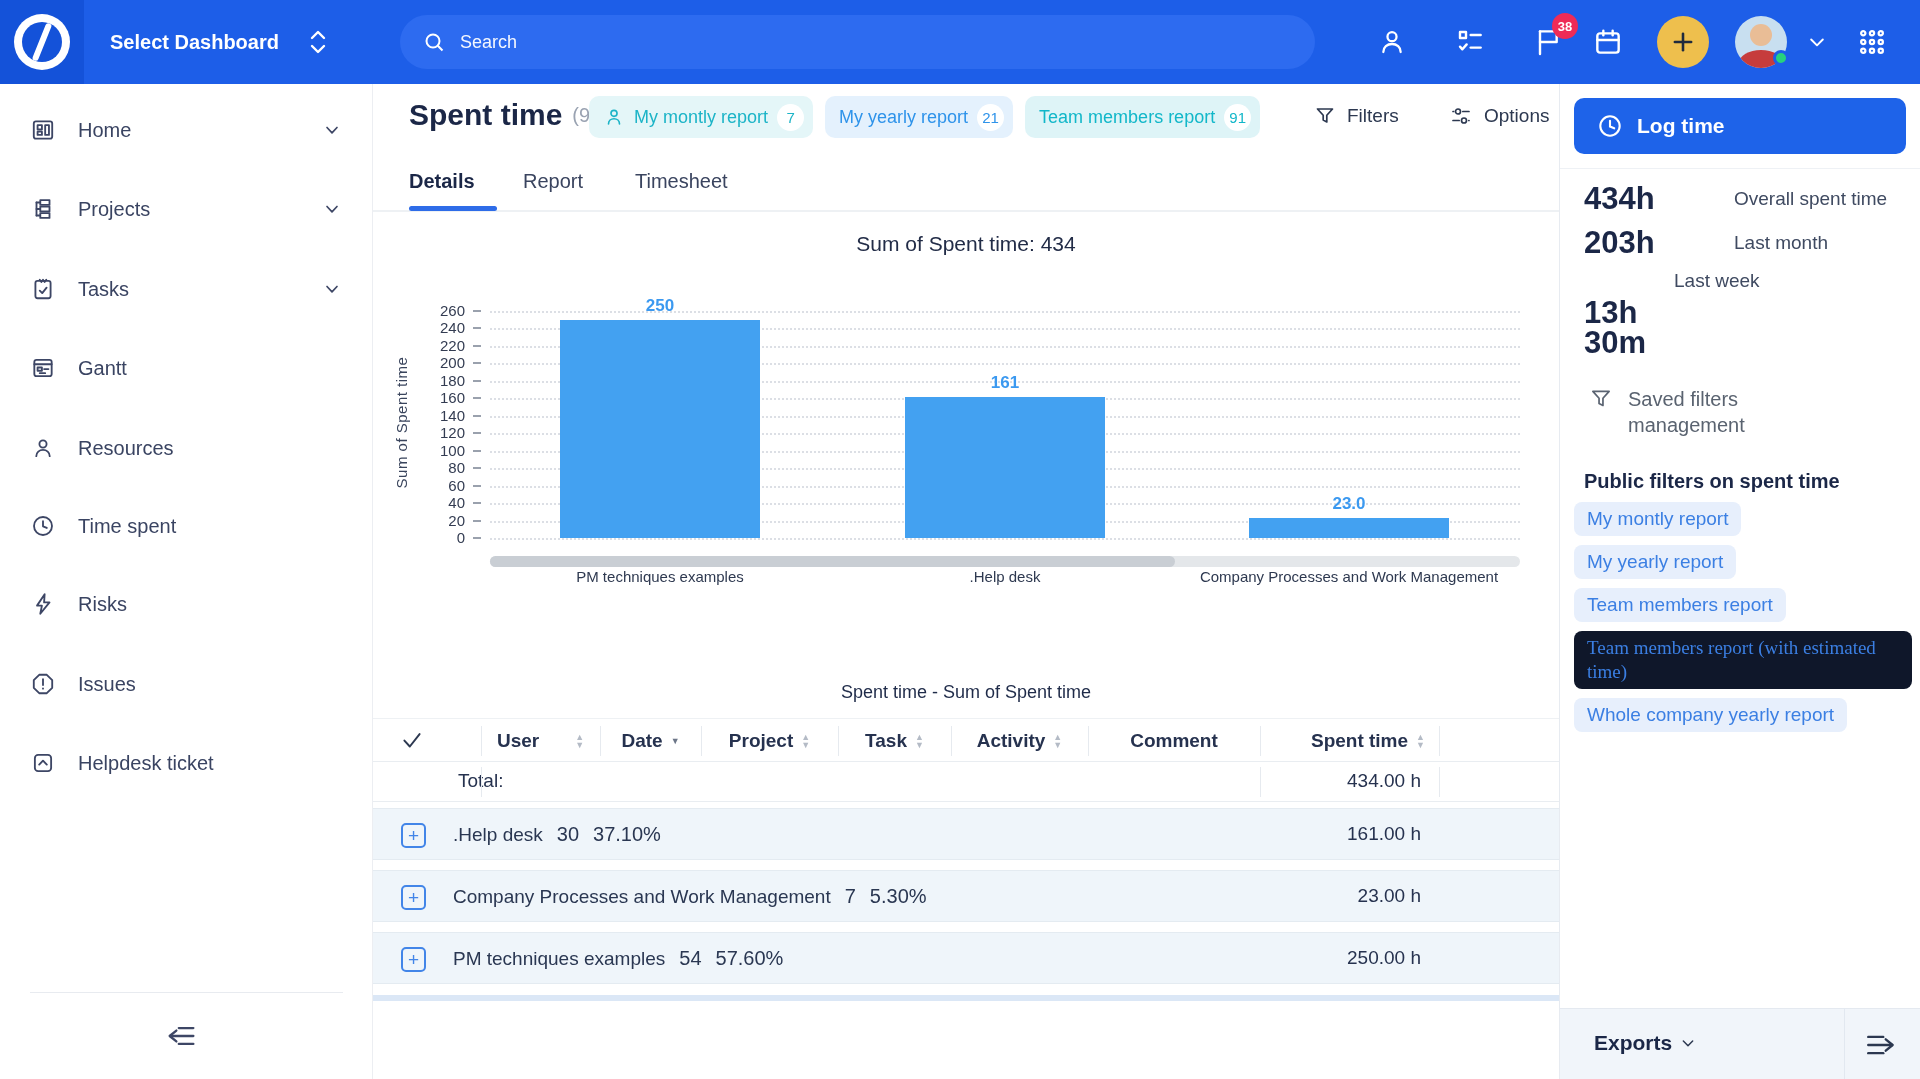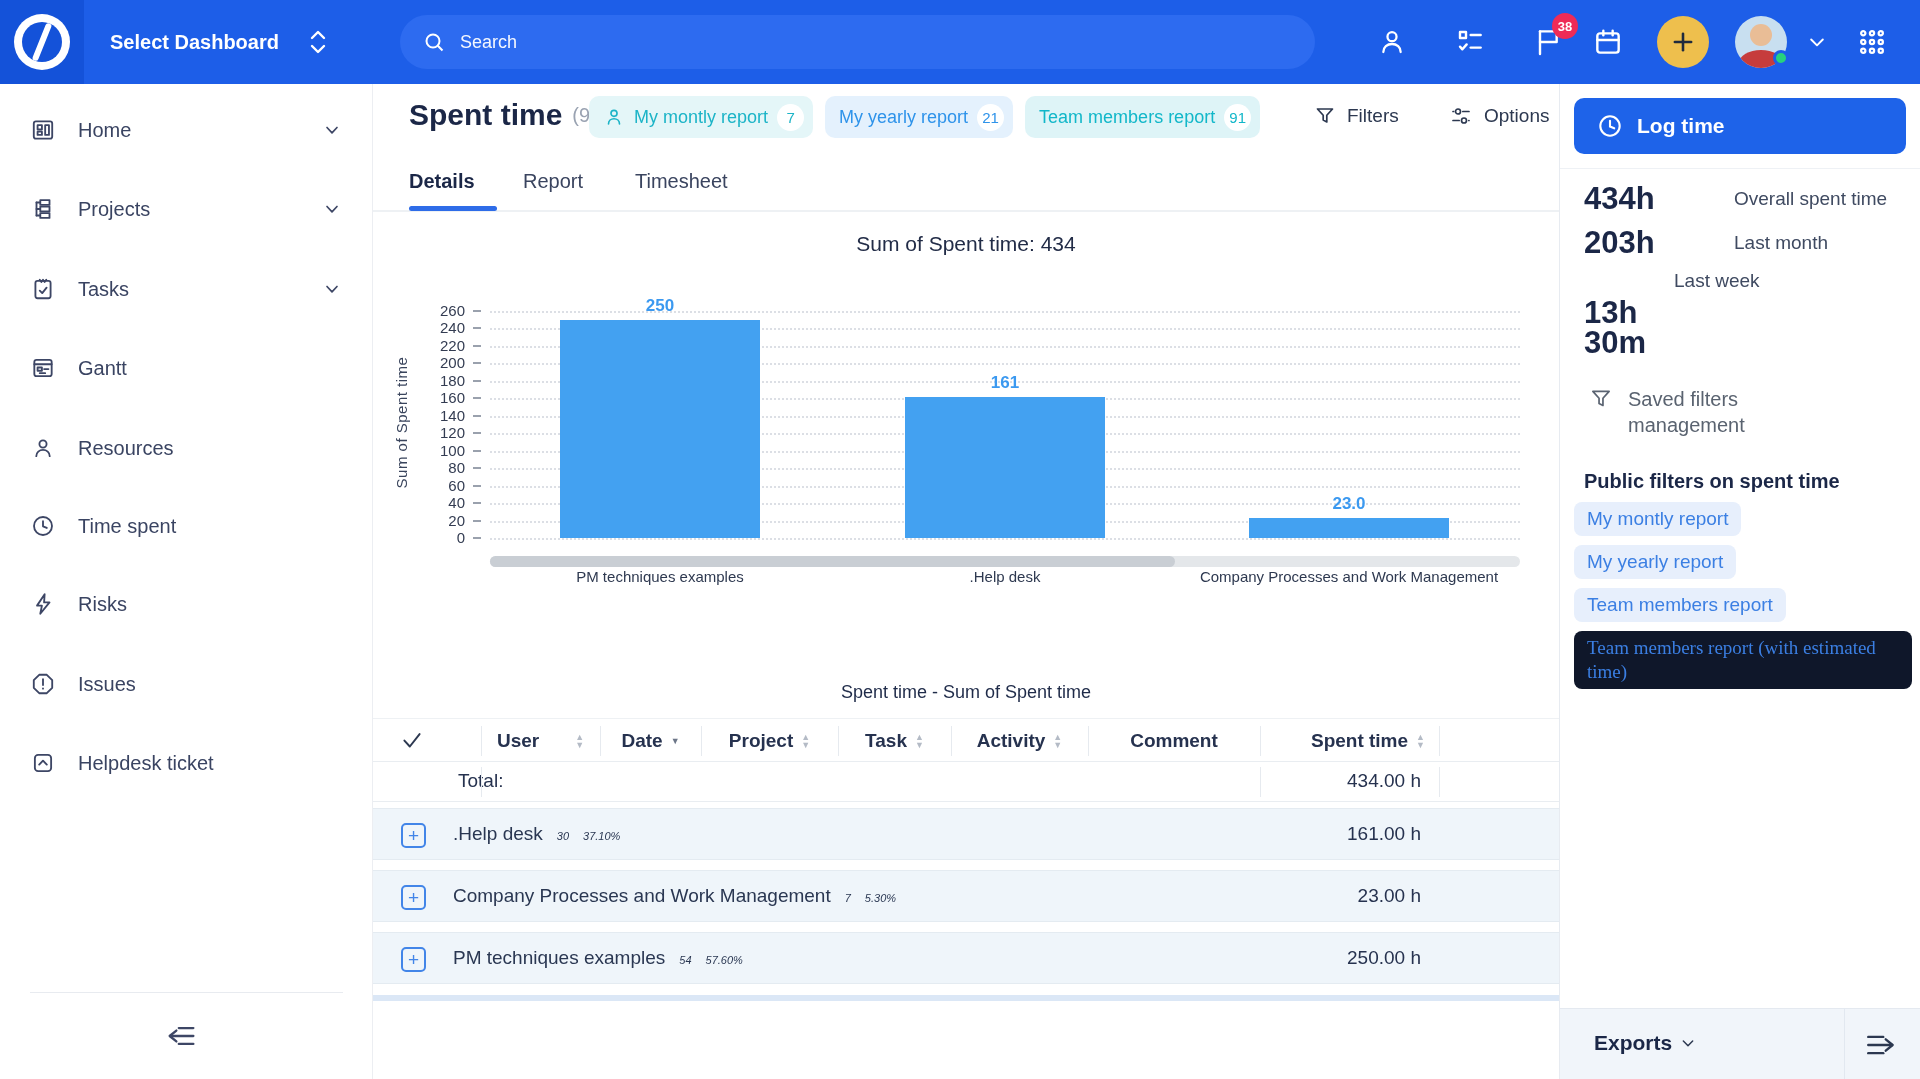--- a/index.html
+++ b/index.html
@@ -76,21 +76,21 @@
   .sort { display:flex; flex-direction:column; align-items:center; line-height:8px; }
   .sort span { font-size:9px; color:#b4bbc6; }
   .sort span.on { color:#6c7688; }
   .check-ic { position:absolute; left:26px; top:8px; }
   .tbl-total { position:absolute; left:0; top:678px; width:1186px; height:40px; border-bottom:1px solid #e9edf1; background:#fff; }
   .tbl-total .t-lbl { position:absolute; left:85px; top:8px; font-size:19px; color:#26324f; }
   .tbl-total .t-val { position:absolute; right:138px; top:8px; font-size:19px; color:#26324f; }
   .data-row { position:absolute; left:0; width:1186px; height:52px; background:#eff5fa; border-top:1px solid #e4ebf1; border-bottom:1px solid #e4ebf1; }
   .row-plus { position:absolute; left:28px; top:14px; width:25px; height:25px; border:2px solid #4285e8; border-radius:5px; color:#4285e8; font-size:19px; line-height:21px; text-align:center; background:#ffffff00; cursor:pointer; font-family:"Liberation Sans",sans-serif; }
   .row-text { position:absolute; left:80px; top:14px; font-size:19px; color:#2a3752; display:flex; align-items:baseline; gap:14px; }
-  .row-text .num { font-size:11px;font-style:italic; }
+  .row-text .num { font-size:20px; }
   .row-hours { position:absolute; right:138px; top:14px; font-size:19px; color:#26324f; }
   .bottom-strip { position:absolute; left:0; top:911px; width:1186px; height:6px; background:#dbe7f6; }
 
   
   .rpanel { position:absolute; left:1559px; top:84px; width:361px; height:995px; background:#fff; border-left:1px solid #e7ebf1; }
   .logtime-btn { position:absolute; left:14px; top:14px; width:332px; height:56px; border-radius:10px; background:#1e63e9; display:flex; align-items:center; gap:13px; padding-left:22px; cursor:pointer; }
   .logtime-btn .lt-lbl { color:#ffffff; font-size:21px; font-weight:700; }
   .rp-divider { position:absolute; left:0; top:84px; width:361px; height:1px; background:#eef1f5; }
   .stats { position:absolute; left:24px; top:100px; width:316px; }
   .stat-row { display:flex; margin-bottom:14px; }
@@ -569,20 +569,21 @@
     </span>
     <span class="sf-lbl">Saved filters management</span>
   </div>
 
   <div class="pub-heading">Public filters on spent time</div>
   <div class="pills" id="rp-pills">
       <div class="pill">My montly report</div>
       <div class="pill">My yearly report</div>
       <div class="pill">Team members report</div>
       <div class="pill wide">Team members report (with estimated time)</div>
+      <div class="pill">Whole company yearly report</div>
     </div>
 
   <div class="exports-bar">
     <div class="exports-btn">
       <span class="ex-lbl">Exports</span>
       <span>
         <svg width="16" height="16" viewBox="0 0 24 24" fill="none" stroke="#2c3850" stroke-width="2.2" stroke-linecap="round" stroke-linejoin="round">
             <polyline points="5,9 12,16 19,9"></polyline>
           </svg>
       </span>

